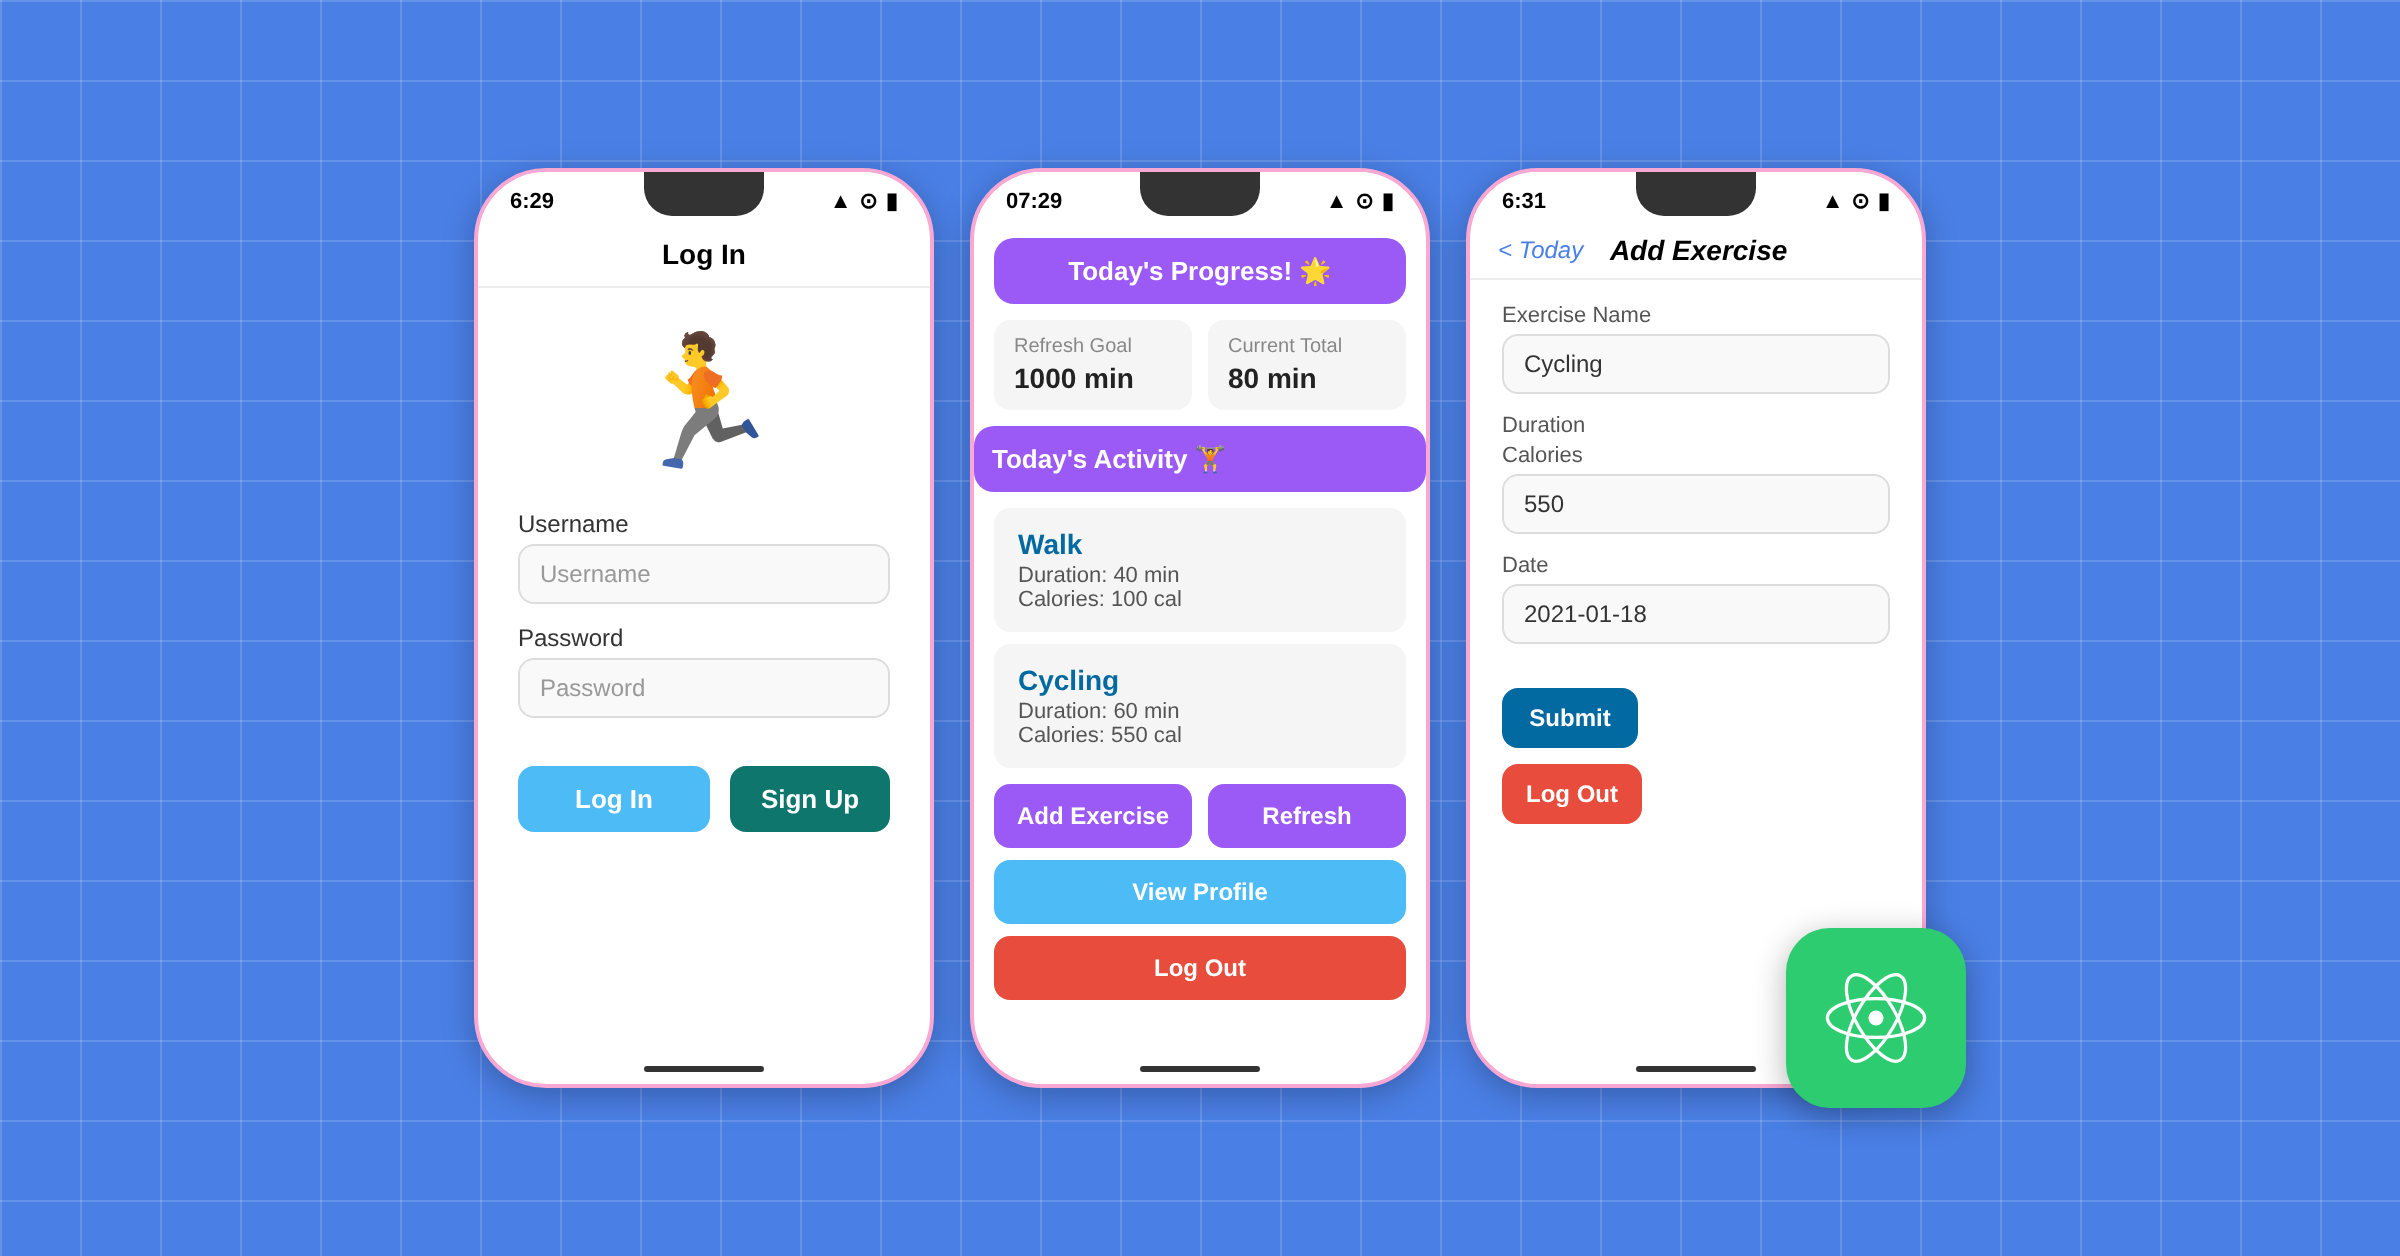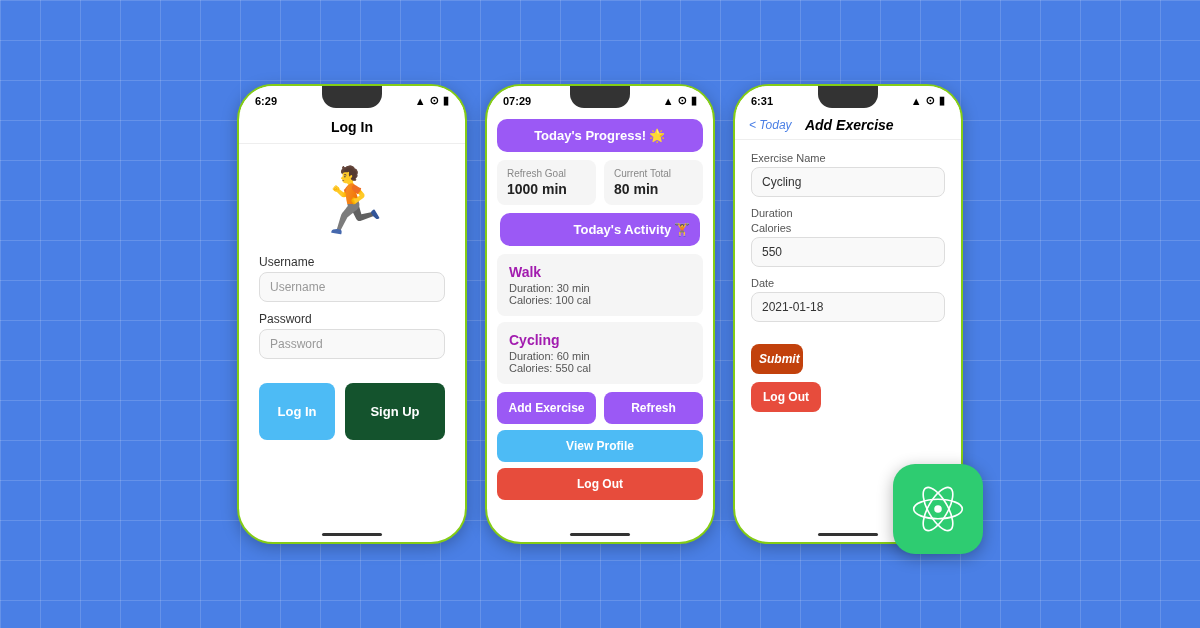--- a/index.html
+++ b/index.html
@@ -16,21 +16,21 @@
       justify-content: center;
       font-family: -apple-system, BlinkMacSystemFont, 'Helvetica Neue', sans-serif;
       overflow: hidden;
     }
 
     .phone {
       width: 230px;
       height: 460px;
       background: white;
       border-radius: 36px;
-      border: 2px solid #84cc16;
+      border: 2px solid #f9a8d4;
       overflow: hidden;
       position: relative;
       box-shadow: 0 4px 16px rgba(0,0,0,0.25);
     }
 
     .phone-status-bar {
       display: flex;
       justify-content: space-between;
       align-items: center;
       padding: 8px 16px 4px;
@@ -116,22 +116,22 @@
       color: white;
       border: none;
       border-radius: 8px;
       font-size: 13px;
       font-weight: 600;
       cursor: pointer;
     }
 
     .btn-signup {
       flex: 1;
-      padding: 21px;
-      background: #14532d;
+      padding: 1px;
+      background: #0f766e;
       color: white;
       border: none;
       border-radius: 8px;
       font-size: 13px;
       font-weight: 600;
       cursor: pointer;
     }
 
     
     .phone2-nav {
@@ -188,45 +188,45 @@
 
     .goal-card-value {
       font-size: 14px;
       font-weight: 700;
       color: #222;
     }
 
     .activity-banner {
       background: #9B59F5;
       color: white;
-      text-align: right;
+      text-align: left;
       padding: 9px;
       font-size: 13px;
       font-weight: 600;
-      margin: 0 13px 8px;
+      margin: 0 0 8px;
       border-radius: 10px;
     }
 
     .activity-list {
       padding: 0 10px;
       display: flex;
       flex-direction: column;
       gap: 6px;
     }
 
     .activity-item {
       background: #f5f5f5;
       border-radius: 8px;
       padding: 10px 12px;
     }
 
     .activity-name {
       font-size: 14px;
       font-weight: 700;
-      color: #a21caf;
+      color: #0369a1;
       margin-bottom: 2px;
     }
 
     .activity-detail {
       font-size: 11px;
       color: #555;
     }
 
     .phone2-bottom {
       padding: 8px 10px 0;
@@ -320,30 +320,29 @@
     }
 
     .phone3-buttons {
       padding: 0 16px;
       display: flex;
       flex-direction: column;
       gap: 8px;
     }
 
     .btn-submit {
-      width: 52px;
+      width: 68px;
       padding: 8px;
-      background: #c2410c;
-      color: white;
-      border: none;
-      border-radius: 8px;
-      font-size: 12px;
-      font-weight: 600;
-      cursor: pointer;
-      font-style: italic;
+      background: #0369a1;
+      color: white;
+      border: none;
+      border-radius: 8px;
+      font-size: 12px;
+      font-weight: 600;
+      cursor: pointer;
     }
 
     .btn-logout-red {
       width: 70px;
       padding: 8px;
       background: #E74C3C;
       color: white;
       border: none;
       border-radius: 8px;
       font-size: 12px;
@@ -446,21 +445,21 @@
         </div>
         <div class="goal-card">
           <div class="goal-card-label">Current Total</div>
           <div class="goal-card-value">80 min</div>
         </div>
       </div>
       <div class="activity-banner">Today's Activity 🏋</div>
       <div class="activity-list">
         <div class="activity-item">
           <div class="activity-name">Walk</div>
-          <div class="activity-detail">Duration: 30 min</div>
+          <div class="activity-detail">Duration: 40 min</div>
           <div class="activity-detail">Calories: 100 cal</div>
         </div>
         <div class="activity-item">
           <div class="activity-name">Cycling</div>
           <div class="activity-detail">Duration: 60 min</div>
           <div class="activity-detail">Calories: 550 cal</div>
         </div>
       </div>
       <div class="phone2-bottom">
         <div class="bottom-row">

